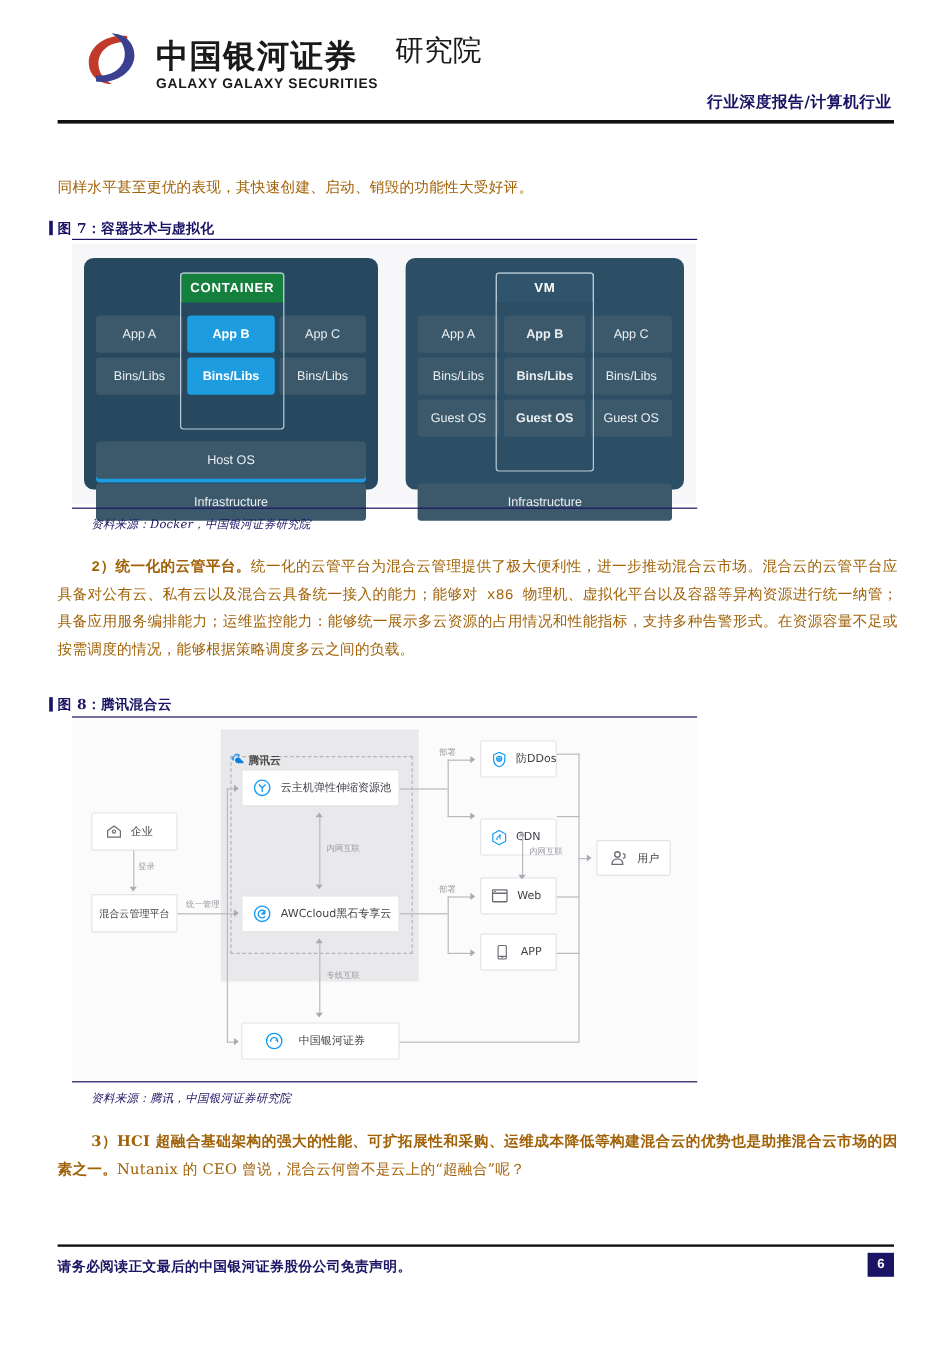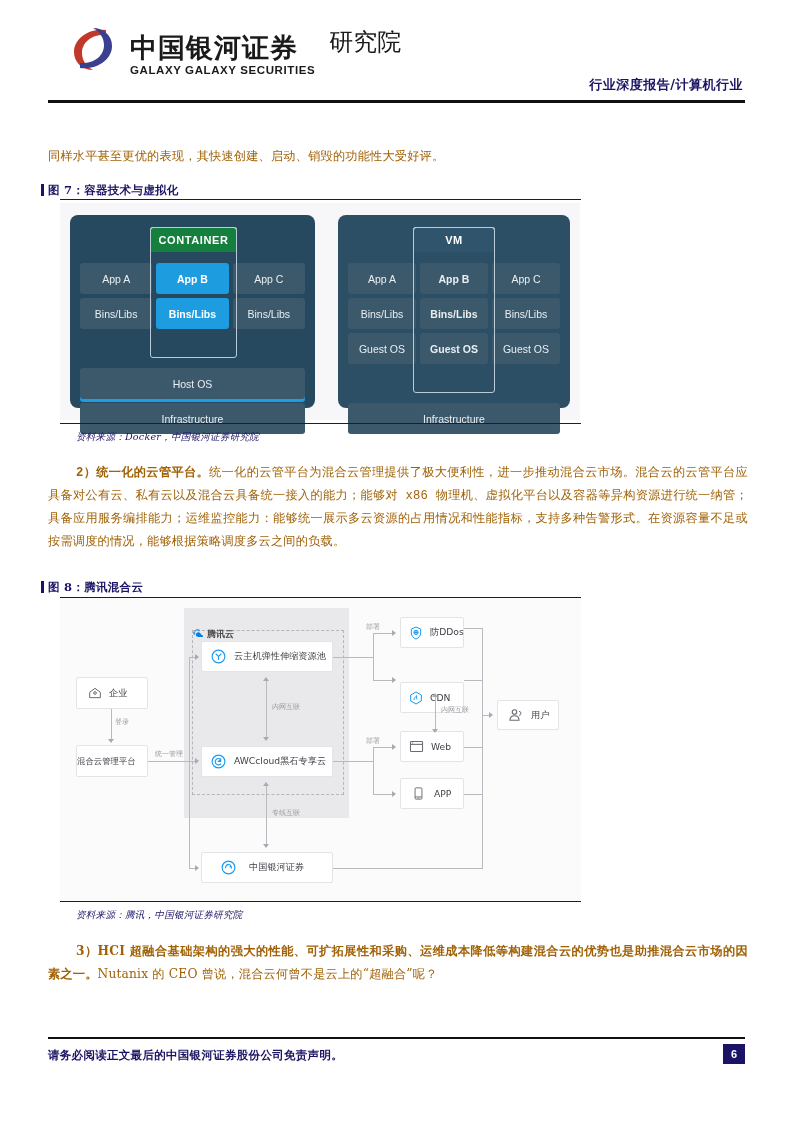--- a/index.html
+++ b/index.html
@@ -218,21 +218,21 @@
     <div class="nbox" style="left:16px;top:80px;width:72px;height:32px;padding-left:10px;gap:6px;">
       <span class="nicon">
         <svg width="16" height="16" viewBox="0 0 24 24" fill="none" stroke="#6b6b73" stroke-width="1.5">
           <path d="M4,11 L12,5 L20,11 L20,19 L4,19 Z"></path>
             <circle cx="12" cy="12" r="2"></circle>
         </svg>
       </span>
       <span class="ntxt">企业</span>
     </div>
 
-    <div class="nbox" style="left:16px;top:148px;width:72px;height:32px;justify-content:flex-start;">
+    <div class="nbox" style="left:16px;top:148px;width:72px;height:32px;justify-content:center;">
       <span class="ntxt" style="font-size:8.4px;">混合云管理平台</span>
     </div>
 
     <div class="nbox" style="left:141px;top:44px;width:132px;height:31px;padding-left:8px;gap:7px;">
       <span class="nicon">
         <svg width="17" height="17" viewBox="0 0 24 24" fill="none" stroke="#169bf5" stroke-width="1.6">
           <circle cx="12" cy="12" r="9"></circle>
             <path d="M8,8 L12,12 L16,8 M12,12 L12,17"></path>
         </svg>
       </span>

